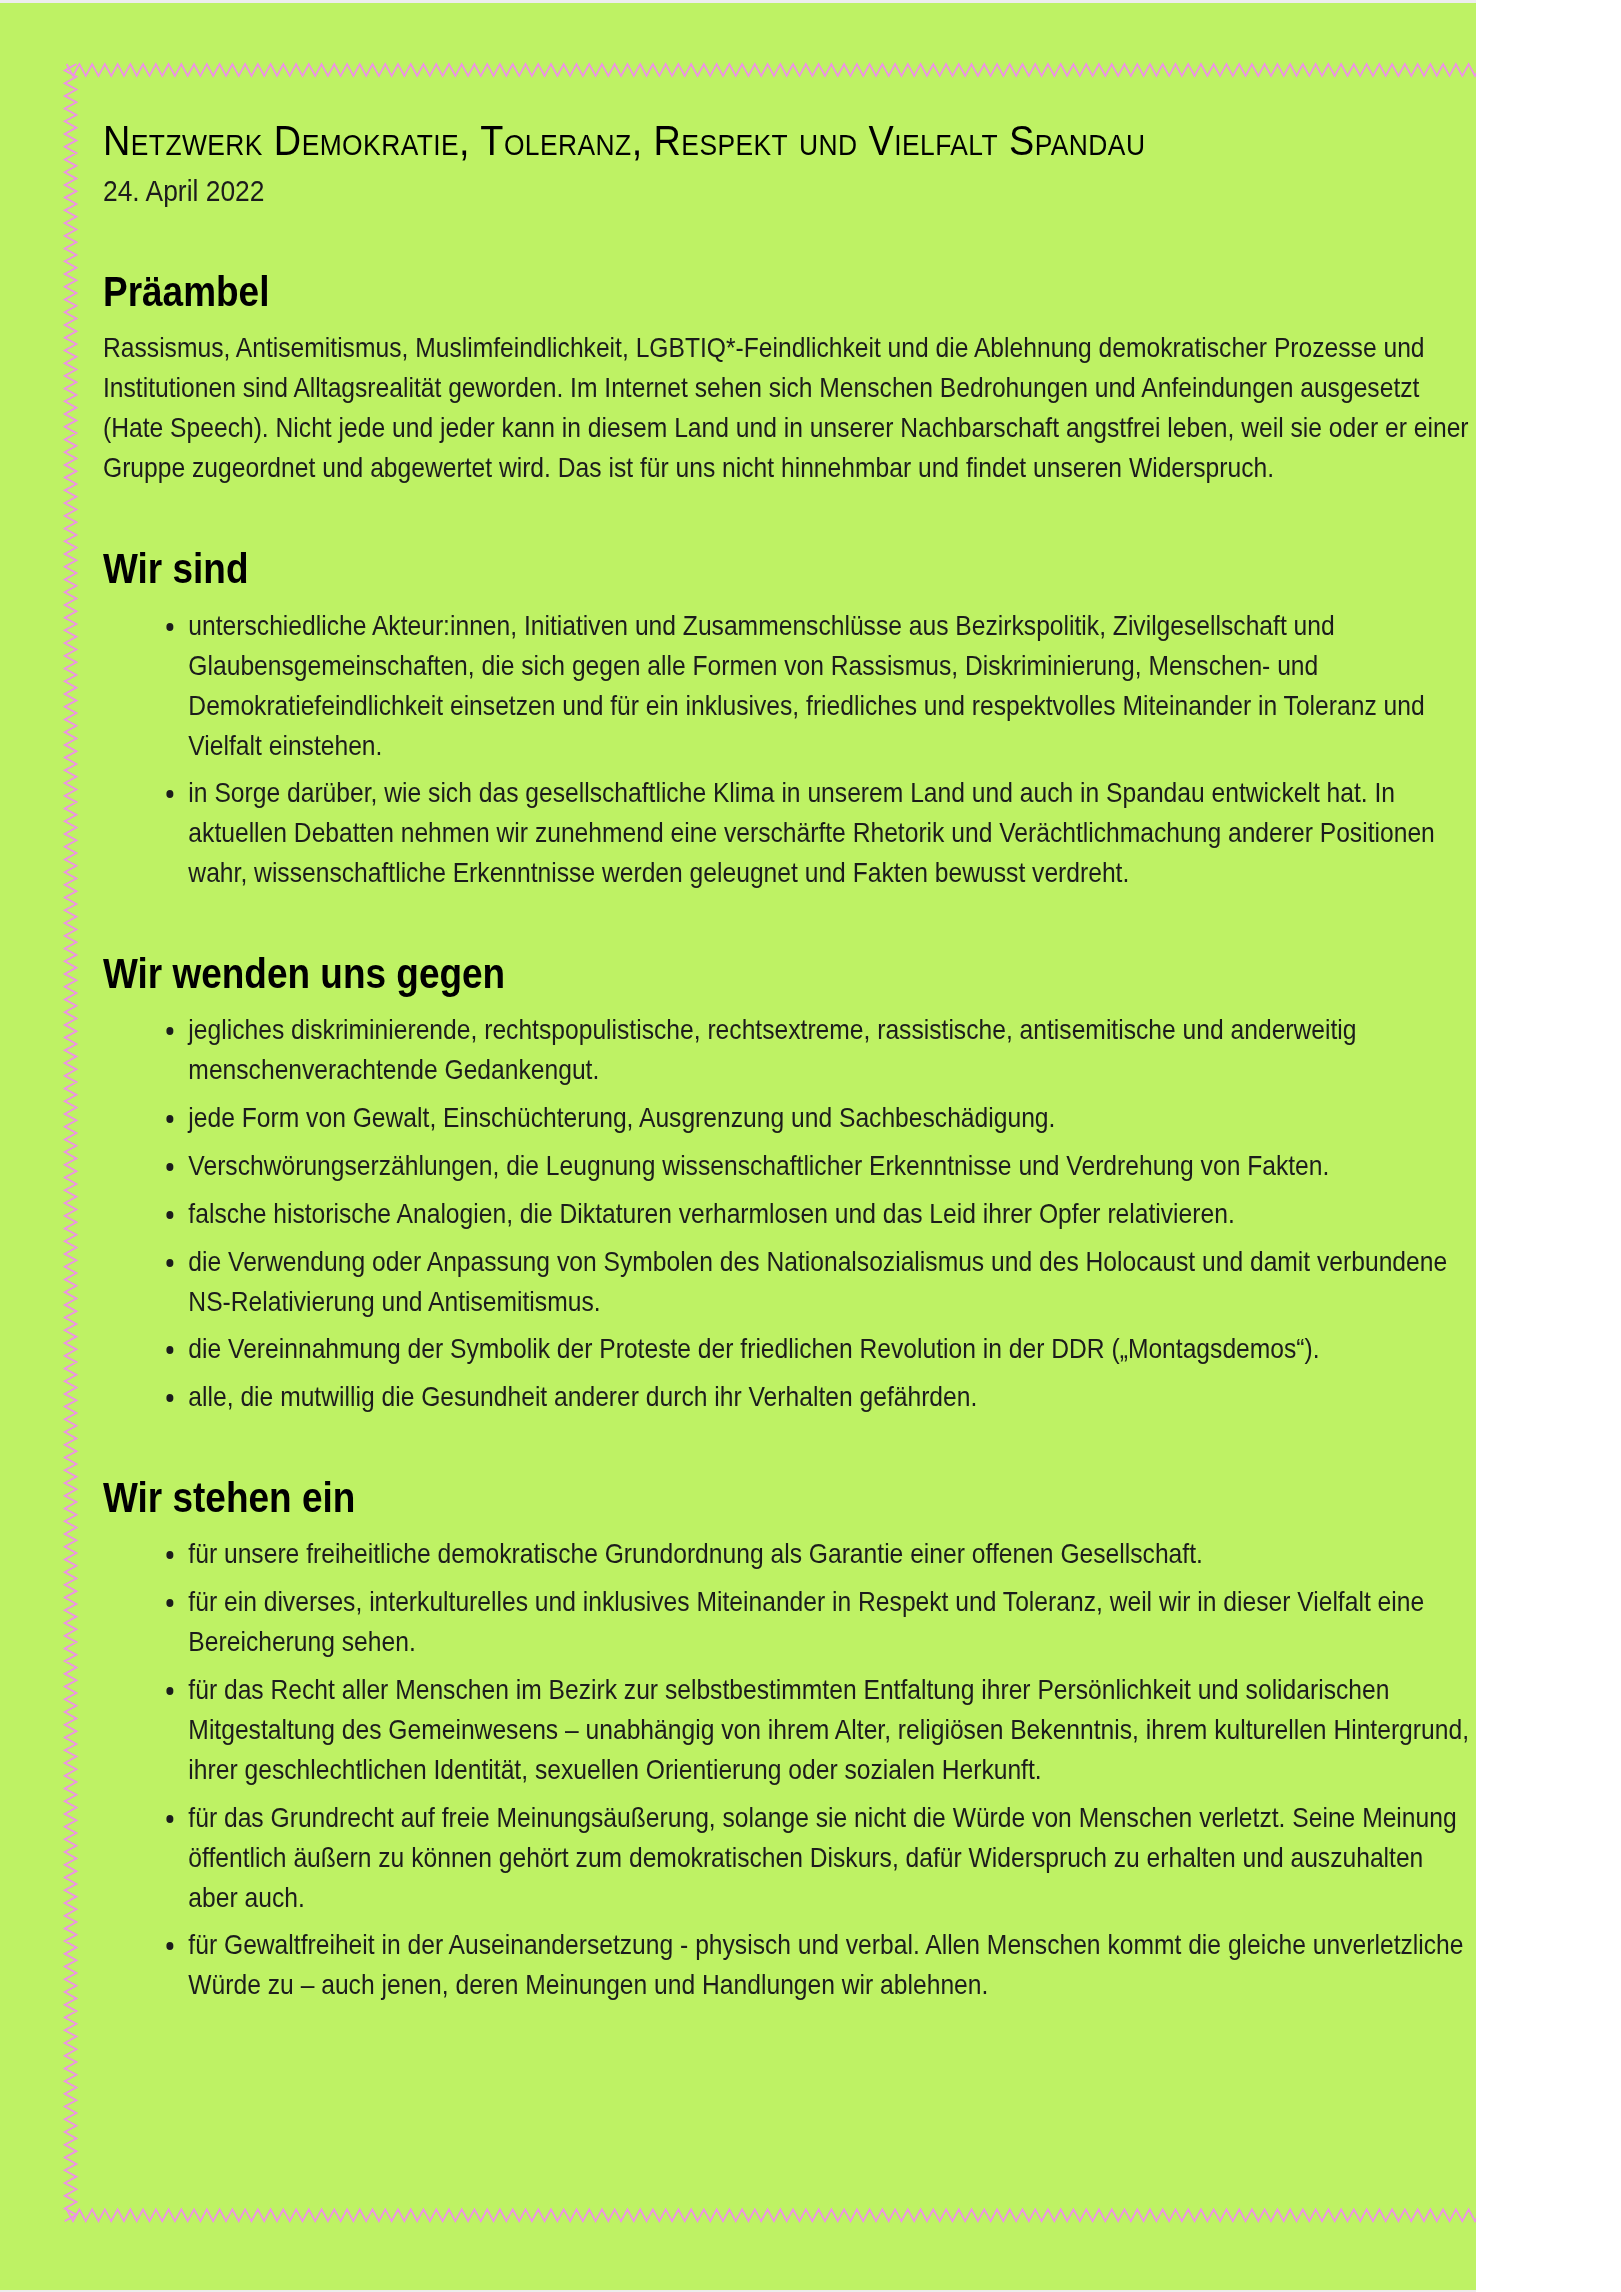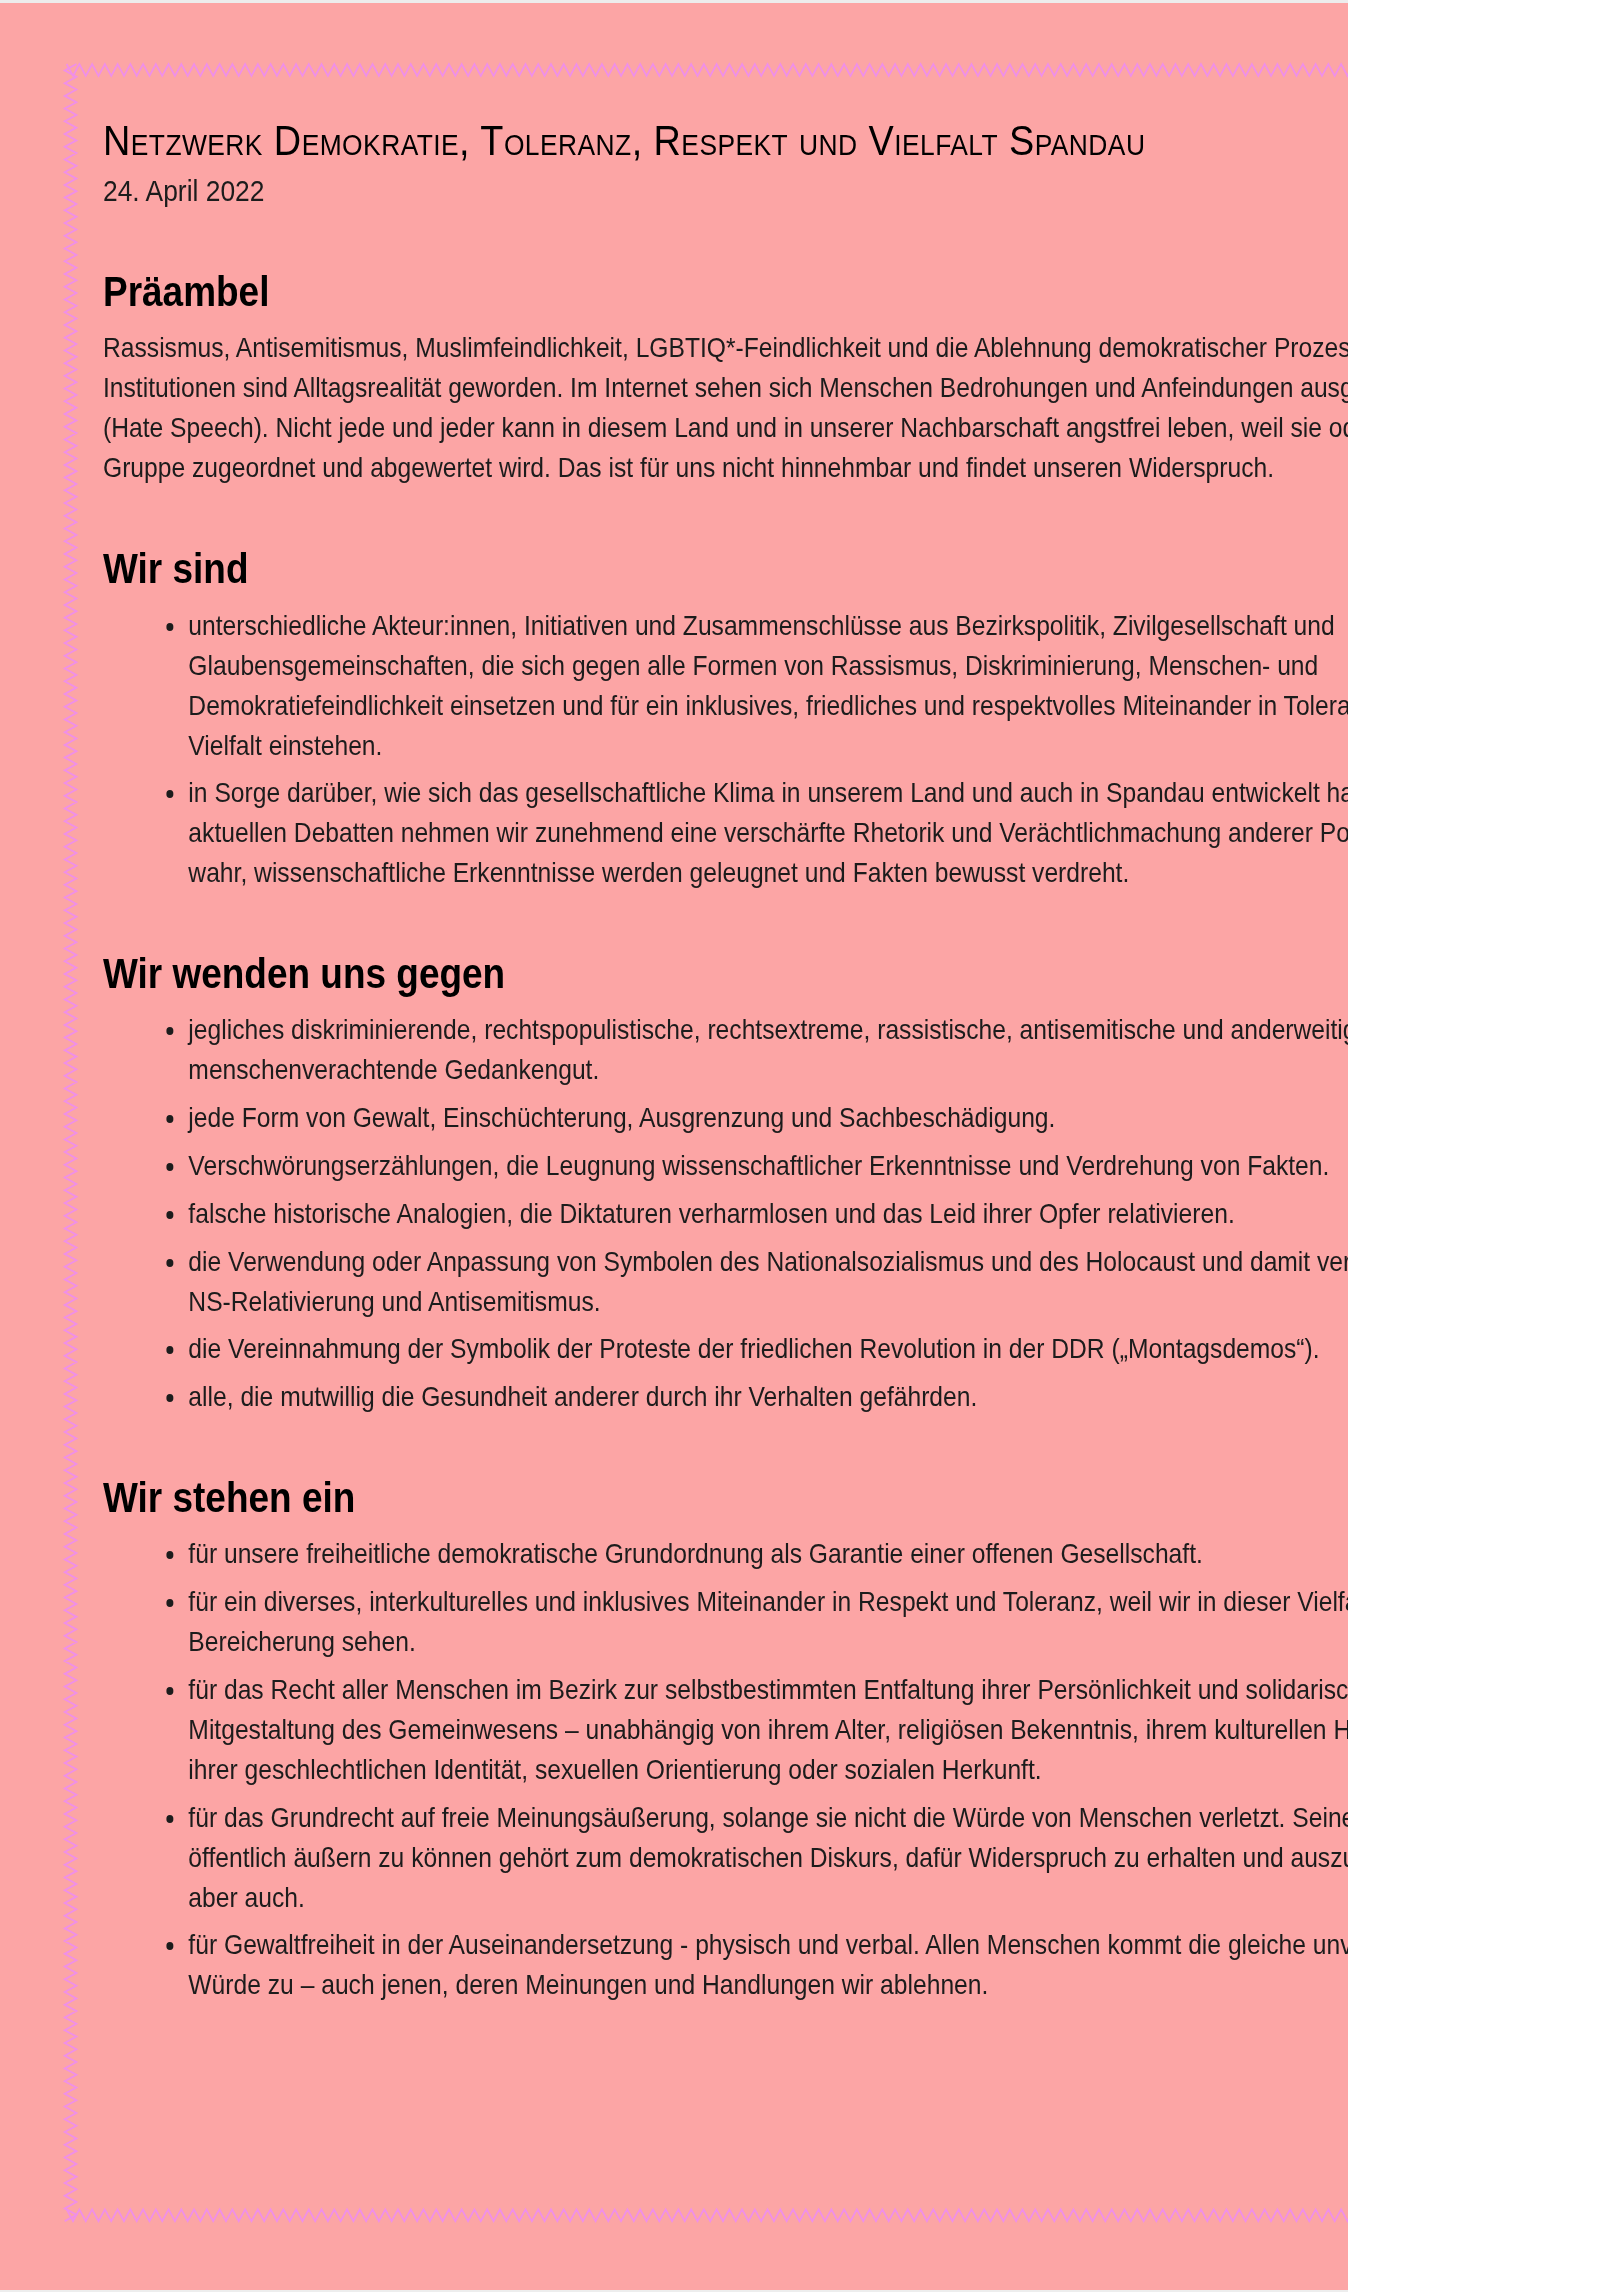--- a/index.html
+++ b/index.html
@@ -1,20 +1,20 @@
 <!DOCTYPE html>
 <html lang="de"><head>
 <meta charset="utf-8">
 <style>
   html,body{margin:0;padding:0;background:#ffffff;}
   .page{
     position:relative;
-    width:1348px;
+    width:1476px;
     height:2293px;
-    background:#fca5a5;
+    background:#bef264;
     overflow:hidden;
     font-family:"Liberation Sans","DejaVu Sans",sans-serif;
     color:#1c1c1c;
   }
   .page-edge{
     position:absolute;left:0;right:0;height:2.9px;background:#ededed;
   }
   .page-edge.top{top:0;}
   .page-edge.bottom{bottom:0;}
   .border-svg{

